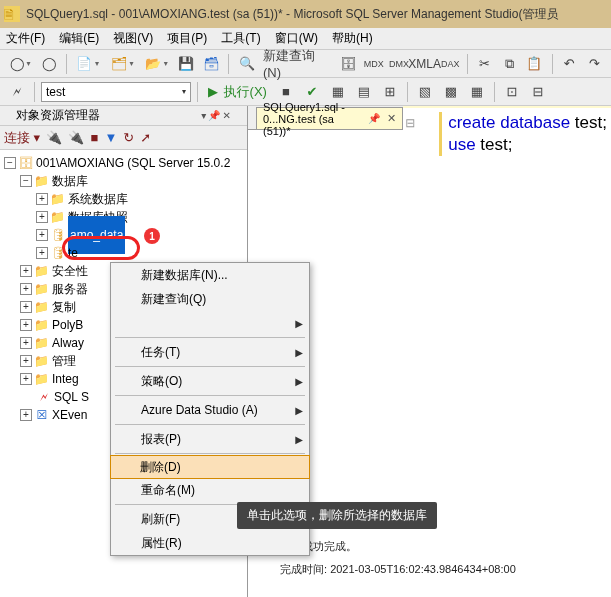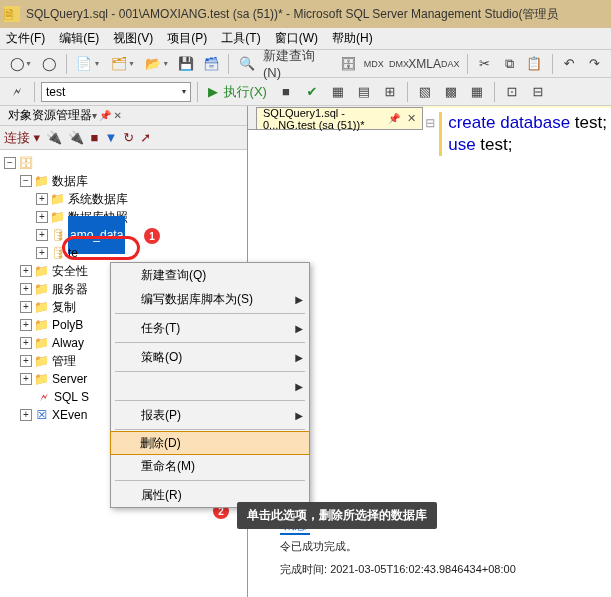--- a/index.html
+++ b/index.html
@@ -23,21 +23,21 @@
   .combo .arrow { font-size: 8px; color: #333; }
   .green { color: #2a8a2a !important; }
   .blue-icon { color: #2266cc; }
   .orange-icon { color: #d68a00; }
 
   
   .main { display: flex; height: calc(597px - 28px - 22px - 28px - 28px); }
 
   
   .ox-panel { width: 248px; border-right: 1px solid #999; display: flex; flex-direction: column; background: #f7f7f7; }
-  .ox-title { background: #eee; height: 20px; display: flex; align-items: center; justify-content: flex-start; padding: 0 8px; font-size: 12px; border-bottom: 1px solid #ccc; }
+  .ox-title { background: #eee; height: 20px; display: flex; align-items: center; justify-content: space-between; padding: 0 16px; font-size: 12px; border-bottom: 1px solid #ccc; }
   .ox-title .pins { display: flex; gap: 2px; color: #555; font-size: 10px; }
   .ox-tool { background: #eee; height: 24px; display: flex; align-items: center; padding: 0 4px; gap: 6px; border-bottom: 1px solid #ccc; }
   .ox-tool span { font-size: 13px; color: #7f1d1d; }
   .tree { flex: 1; background: #fff; padding: 4px 2px; overflow: hidden; font-size: 12px; }
   .node { display: flex; align-items: center; height: 18px; white-space: nowrap; }
   .node .exp { width: 12px; height: 12px; border: 1px solid #888; font-size: 10px; line-height: 10px; text-align: center; margin-right: 2px; color: #333; }
   .node .ico { width: 16px; text-align: center; margin-right: 2px; font-size: 12px; }
   .folder { color: #e8b04a; }
   .node.sel .label { background: #0a63c9; color: #fff; padding: 12px 2px; }
   .circle-red { border: 3px solid #e22; border-radius: 14px; position: absolute; pointer-events: none; }
@@ -45,34 +45,34 @@
 
   
   .editor { flex: 1; display: flex; flex-direction: row; background: #fff; }
   .ed-tabs { background: #eee; height: 24px; display: flex; align-items: flex-end; padding-left: 8px; border-bottom: 1px solid #999; }
   .ed-tab { background: #fffad0; border: 1px solid #999; border-bottom: none; height: 22px; display: flex; align-items: center; padding: 0 6px; font-size: 11px; gap: 6px; }
   .ed-tab .pin { color: #777; font-size: 10px; }
   .ed-tab .close { color: #555; font-size: 11px; }
   .code { padding: 4px 4px; font-family: Consolas, monospace; font-size: 17px; line-height: 22px; position: relative; border-top: 2px solid #fffad0; }
   .code .gutter { position: absolute; left: 0; top: 4px; width: 14px; }
   .code .gutter div { height: 22px; color: #999; font-size: 12px; text-align: center; }
-  .code pre { margin-left: 12px; border-left: 3px solid #f0d060; padding-left: 6px; }
+  .code pre { margin-left: 32px; border-left: 3px solid #f0d060; padding-left: 6px; }
   .kw { color: #0000cc; }
   .punc { color: #000; }
   .id { color: #000; }
 
   
   .ctx { position: absolute; left: 110px; top: 262px; width: 200px; background: #f2f2f2; border: 1px solid #999; box-shadow: 2px 2px 6px rgba(0,0,0,.3); font-size: 12px; z-index: 20; }
   .ctx-item { height: 24px; display: flex; align-items: center; padding: 0 22px 0 30px; position: relative; }
   .ctx-item .sub { position: absolute; right: 6px; font-size: 10px; color: #333; }
   .ctx-sep { height: 1px; background: #bbb; margin: 2px 4px; }
   .ctx-item.hl { background: #fbe0b8; border: 1px solid #d48a00; margin: -1px; padding-left: 29px; }
 
   
-  .tip { position: absolute; left: 237px; top: 502px; background: #444; color: #fff; padding: 5px 10px; font-size: 12px; border-radius: 2px; z-index: 25; white-space: nowrap; font-weight: bold; }
+  .tip { position: absolute; left: 237px; top: 502px; background: #444; color: #fff; padding: 5px 10px; font-size: 12px; border-radius: 2px; z-index: 25; white-space: nowrap; }
 
   
   .msgs { position: absolute; left: 280px; bottom: 20px; font-size: 11px; color: #222; }
 </style>
 </head>
 <body>
 
 <div class="title-bar">
   <span class="t-icon"></span>
   <span>SQLQuery1.sql - 001\AMOXIANG.test (sa (51))* - Microsoft SQL Server Management Studio(管理员</span>
@@ -153,20 +153,21 @@
       <span>🔌</span>
       <span>■</span>
       <span style="color:#2266cc">▼</span>
       <span>↻</span>
       <span>➚</span>
     </div>
     <div class="tree">
       <div class="node" style="padding-left:2px">
           <span class="exp">−</span>
           <span class="ico" style="color:#e8b04a">🗄</span>
+          <span class="label">001\AMOXIANG (SQL Server 15.0.2</span>
         </div>
       <div class="node" style="padding-left:18px">
           <span class="exp">−</span>
           <span class="ico folder">📁</span>
           <span class="label">数据库</span>
         </div>
       <div class="node" style="padding-left:34px">
           <span class="exp">+</span>
           <span class="ico folder">📁</span>
           <span class="label">系统数据库</span>
@@ -212,21 +213,21 @@
           <span class="label">Alway</span>
         </div>
       <div class="node" style="padding-left:18px">
           <span class="exp">+</span>
           <span class="ico folder">📁</span>
           <span class="label">管理</span>
         </div>
       <div class="node" style="padding-left:18px">
           <span class="exp">+</span>
           <span class="ico folder">📁</span>
-          <span class="label">Server</span>
+          <span class="label">Integ</span>
         </div>
       <div class="node" style="padding-left:34px">
           <span class="ico" style="color:#d33">🗲</span>
           <span class="label">SQL S</span>
         </div>
       <div class="node" style="padding-left:18px">
           <span class="exp">+</span>
           <span class="ico" style="color:#2266cc">☒</span>
           <span class="label">XEven</span>
         </div>
@@ -250,53 +251,59 @@
 <span class="kw">use</span> <span class="id">test</span><span class="punc">;</span></pre>
     </div>
   </div>
 </div>
 
 <div class="circle-red" style="left:62px; top:236px; width:78px; height:24px;"></div>
 <div class="badge" style="left:144px; top:228px;">1</div>
 
 <div class="ctx">
   <div class="ctx-item">
+      <span>新建数据库(N)...</span>
+    </div>
+  <div class="ctx-item">
       <span>新建查询(Q)</span>
     </div>
   <div class="ctx-item">
-      <span>编写数据库脚本为(S)</span>
       <span class="sub">▶</span>
     </div>
   <div class="ctx-sep"></div>
   <div class="ctx-item">
       <span>任务(T)</span>
       <span class="sub">▶</span>
     </div>
   <div class="ctx-sep"></div>
   <div class="ctx-item">
       <span>策略(O)</span>
       <span class="sub">▶</span>
     </div>
   <div class="ctx-sep"></div>
   <div class="ctx-item">
+      <span>Azure Data Studio (A)</span>
       <span class="sub">▶</span>
     </div>
   <div class="ctx-sep"></div>
   <div class="ctx-item">
       <span>报表(P)</span>
       <span class="sub">▶</span>
     </div>
   <div class="ctx-sep"></div>
   <div class="ctx-item hl">
       <span>删除(D)</span>
     </div>
   <div class="ctx-item">
       <span>重命名(M)</span>
     </div>
   <div class="ctx-sep"></div>
+  <div class="ctx-item">
+      <span>刷新(F)</span>
+    </div>
   <div class="ctx-item">
       <span>属性(R)</span>
     </div>
 </div>
 
 <div class="badge" style="left:213px; top:503px;">2</div>
 
 <div class="tip">单击此选项，删除所选择的数据库</div>
 
 <div class="msgs">

